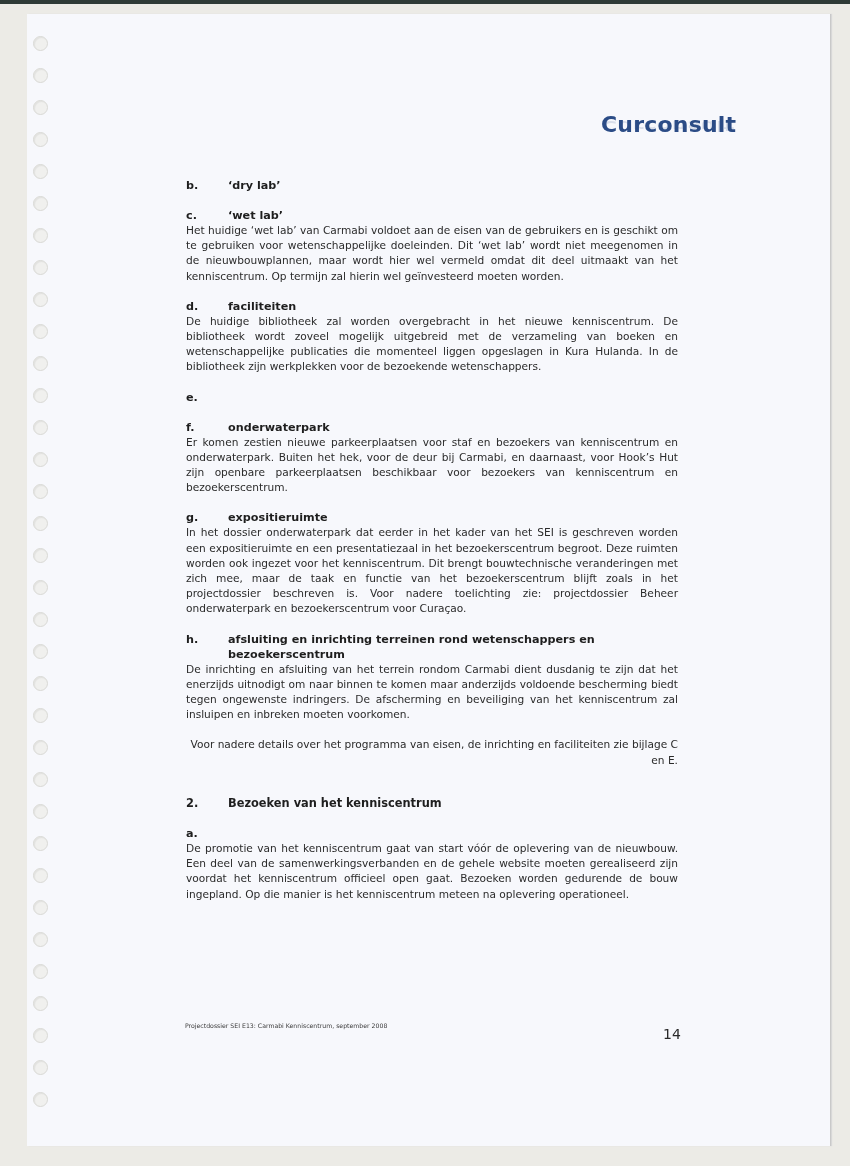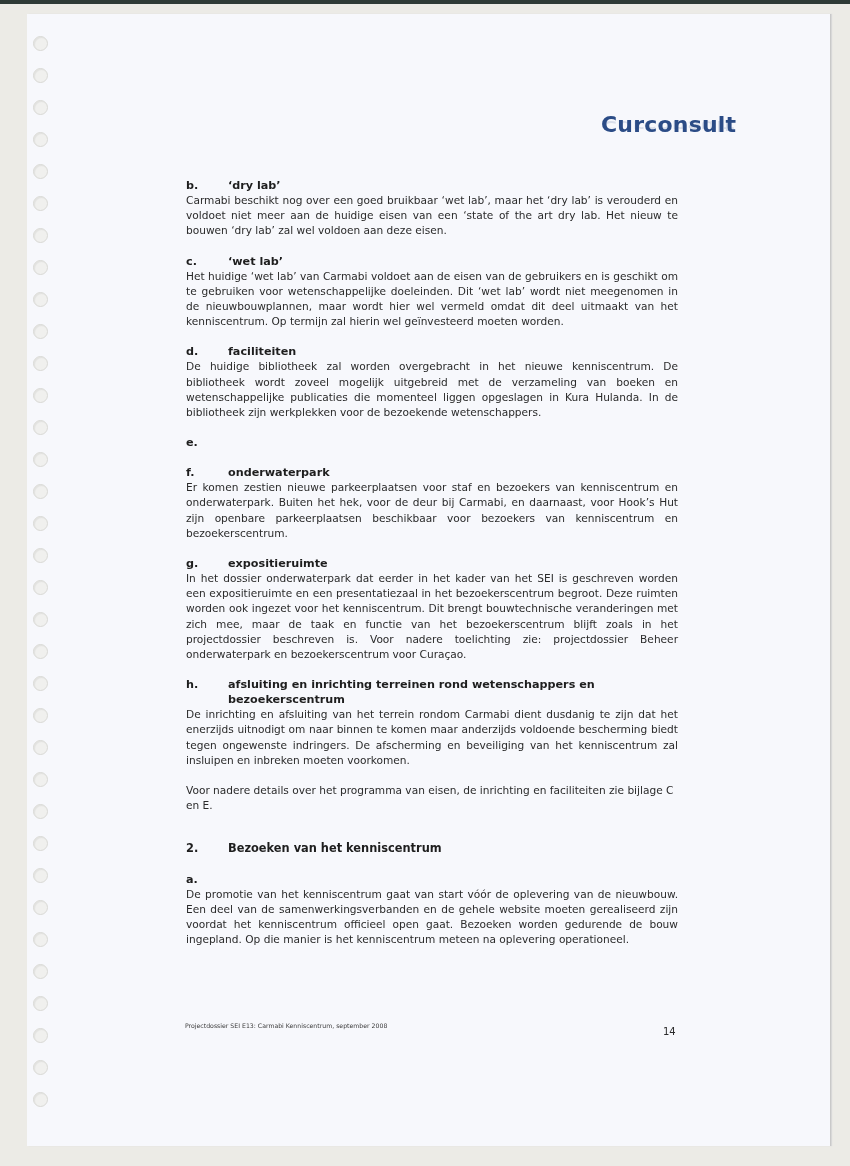--- a/index.html
+++ b/index.html
@@ -43,21 +43,21 @@
   }
   .sec h3 .num { width:42px; flex:none; }
   .sec p { margin:0; text-align:justify; }
   .chapter { margin-top:28px; margin-bottom:15px; }
   .chapter h2 { margin:0; font-size:11.4px; font-weight:bold; display:flex; color:#1e1e1e; }
   .chapter h2 .num { width:42px; flex:none; }
   .footer-left {
     position:absolute; left:185px; top:1022px; font-size:6.2px; color:#3a3a3a;
   }
   .footer-page {
-    position:absolute; left:663px; top:1026px; font-size:10px; color:#2a2a2a;
+    position:absolute; left:663px; top:1026px; font-size:14px; color:#2a2a2a;
   }
 </style>
 </head>
 <body>
 
 <div class="topbar"></div>
 
 <div class="sheet">
 </div>
 
@@ -100,21 +100,20 @@
 
 <div class="logo">Curconsult</div>
 <div class="logo-reflect">Curconsult</div>
 
 <div class="content">
   <div class="sec">
     <h3>
         <span class="num">b.</span>
         <span>‘dry lab’</span>
       </h3>
-    <p>Carmabi beschikt nog over een goed bruikbaar ‘wet lab’, maar het ‘dry lab’ is verouderd en voldoet niet meer aan de huidige eisen van een ‘state of the art dry lab. Het nieuw te bouwen ‘dry lab’ zal wel voldoen aan deze eisen.</p>
   </div>
   <div class="sec">
     <h3>
         <span class="num">c.</span>
         <span>‘wet lab’</span>
       </h3>
     <p>Het huidige ‘wet lab’ van Carmabi voldoet aan de eisen van de gebruikers en is geschikt om te gebruiken voor wetenschappelijke doeleinden. Dit ‘wet lab’ wordt niet meegenomen in de nieuwbouwplannen, maar wordt hier wel vermeld omdat dit deel uitmaakt van het kenniscentrum. Op termijn zal hierin wel geïnvesteerd moeten worden.</p>
   </div>
   <div class="sec">
     <h3>
@@ -143,21 +142,21 @@
     <p>In het dossier onderwaterpark dat eerder in het kader van het SEI is geschreven worden een expositieruimte en een presentatiezaal in het bezoekerscentrum begroot. Deze ruimten worden ook ingezet voor het kenniscentrum. Dit brengt bouwtechnische veranderingen met zich mee, maar de taak en functie van het bezoekerscentrum blijft zoals in het projectdossier beschreven is. Voor nadere toelichting zie: projectdossier Beheer onderwaterpark en bezoekerscentrum voor Curaçao.</p>
   </div>
   <div class="sec">
     <h3>
         <span class="num">h.</span>
         <span>afsluiting en inrichting terreinen rond wetenschappers en bezoekerscentrum</span>
       </h3>
     <p>De inrichting en afsluiting van het terrein rondom Carmabi dient dusdanig te zijn dat het enerzijds uitnodigt om naar binnen te komen maar anderzijds voldoende bescherming biedt tegen ongewenste indringers. De afscherming en beveiliging van het kenniscentrum zal insluipen en inbreken moeten voorkomen.</p>
   </div>
   <div class="sec">
-    <p style="text-align:left">Voor nadere details over het programma van eisen, de inrichting en faciliteiten zie bijlage C en E.</p>
+    <p style="text-align:right">Voor nadere details over het programma van eisen, de inrichting en faciliteiten zie bijlage C en E.</p>
   </div>
 
   <div class="chapter">
     <h2>
         <span class="num">2.</span>
         <span>Bezoeken van het kenniscentrum</span>
       </h2>
   </div>
 
   <div class="sec">

